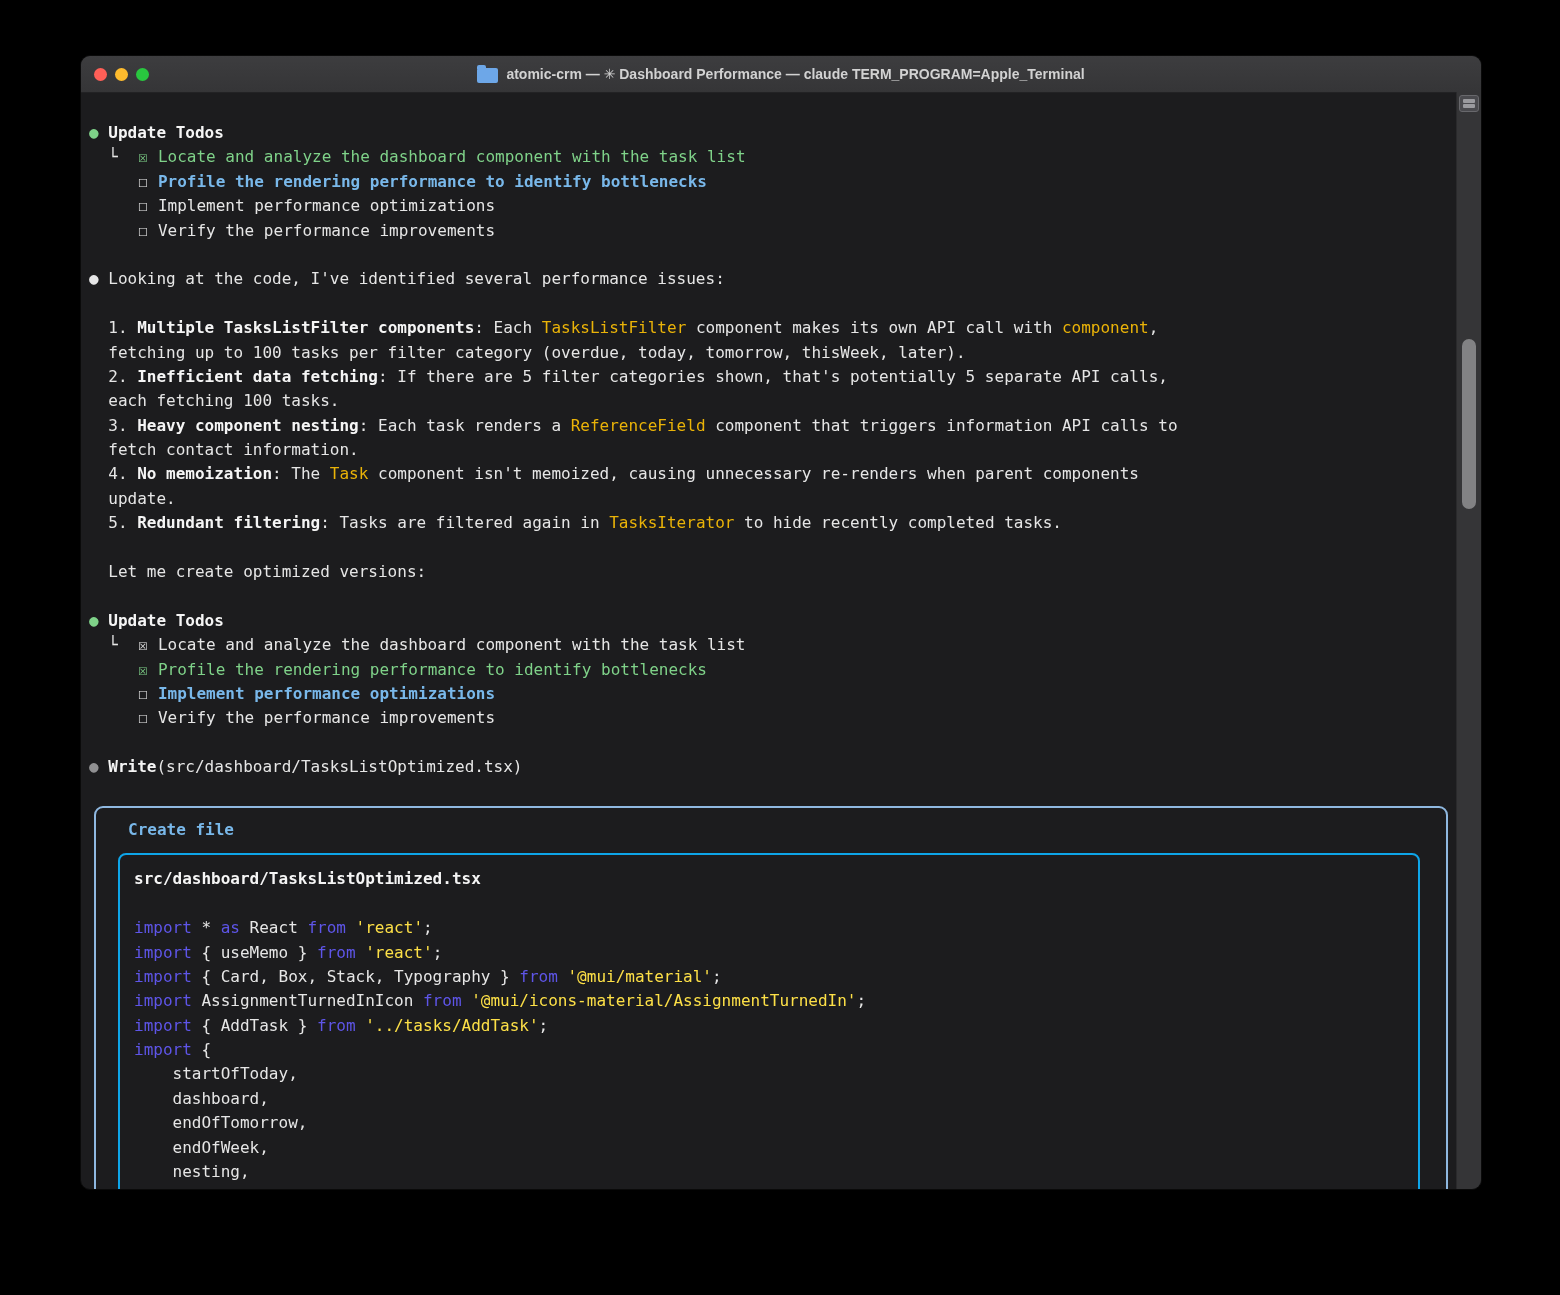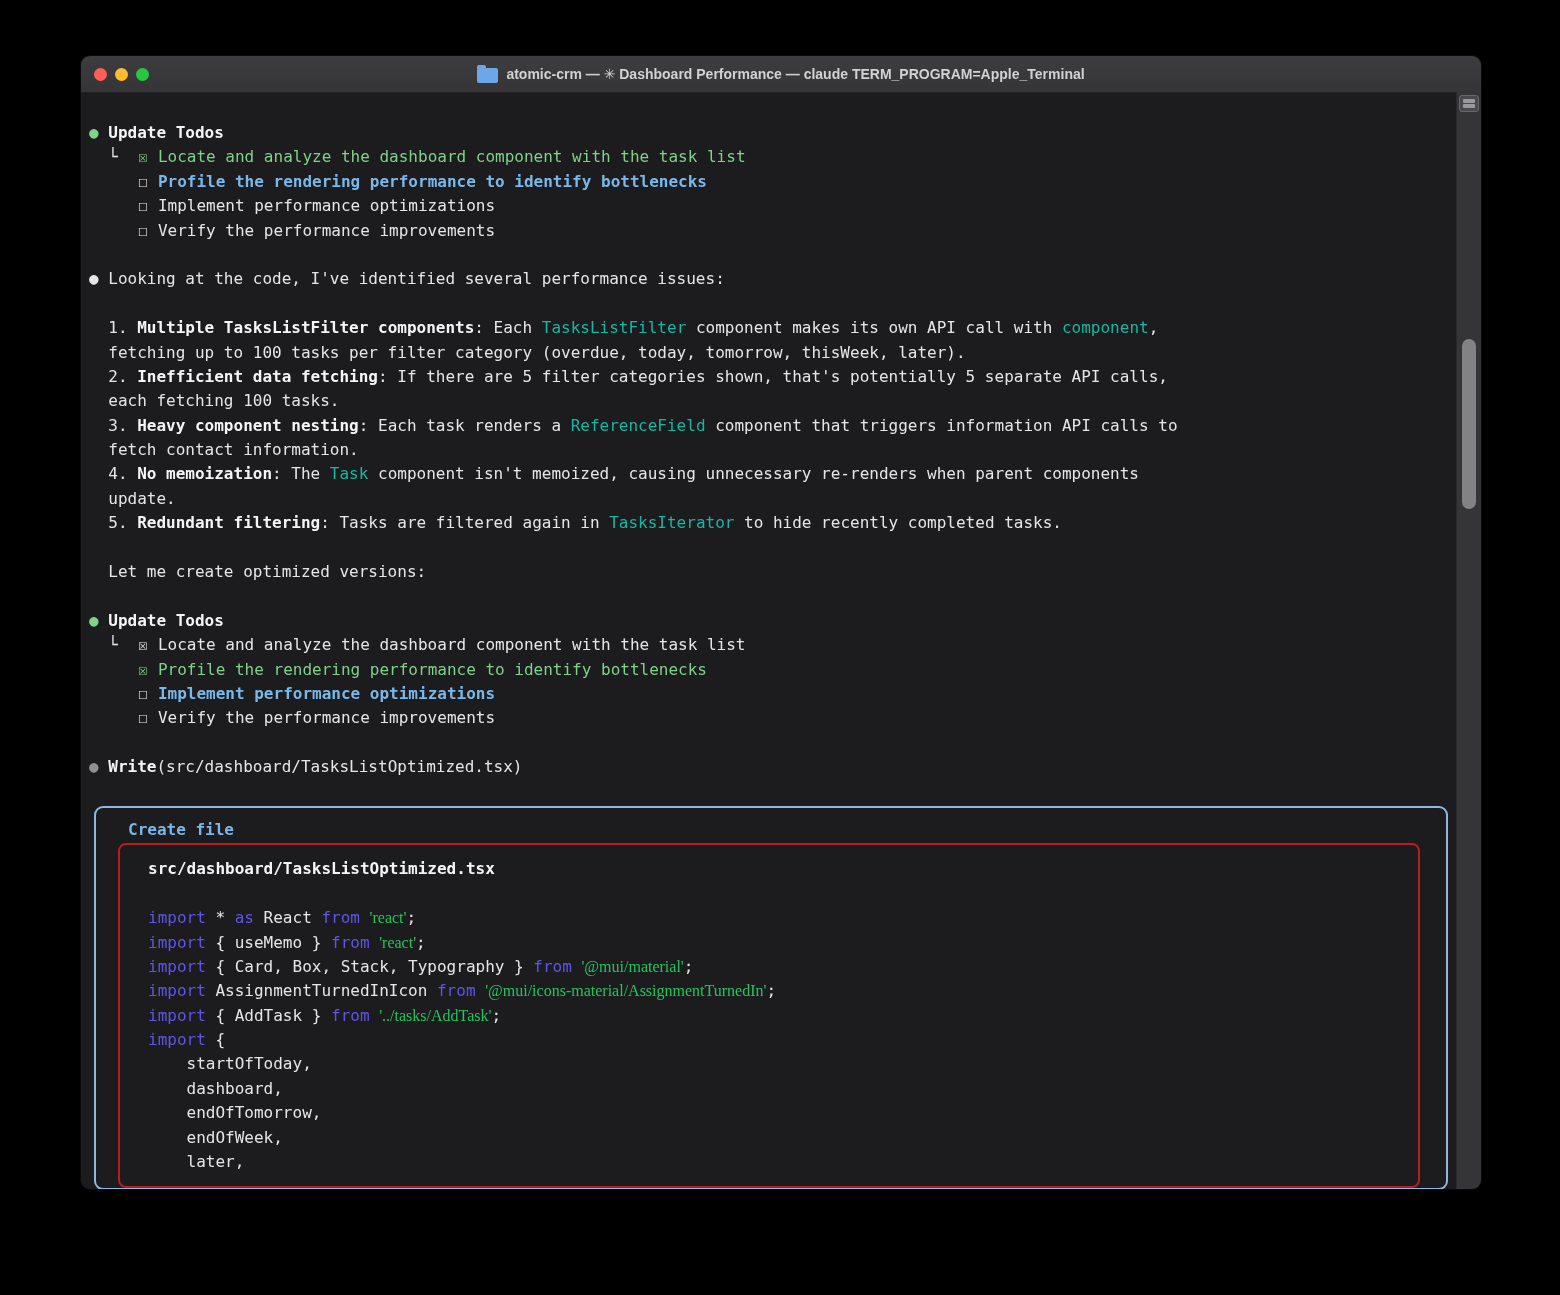--- a/index.html
+++ b/index.html
@@ -38,34 +38,34 @@
   }
   .term{
     position:absolute;left:8px;top:36px;right:24px;bottom:0;
     padding-top:29px;overflow:hidden;
     font-size:16px;line-height:24.4px;color:#e6e6e6;
   }
   .tline{white-space:pre;height:24.4px;}
   .w{color:#e6e6e6;}
   .b{color:#f5f5f5;font-weight:bold;}
   .g{color:#7fd289;}
-  .bl{color:#14b8a6;}
+  .bl{color:#eab308;}
   .blb{color:#79b8ea;font-weight:bold;}
   .kw{color:#5e55e8;}
-  .st{color:#22c55e;font-family:Liberation Serif, serif;}
+  .st{color:#fde047;}
   .gr{color:#909092;}
   .cb{display:inline-block;width:11.1px;text-align:center;}
   .createbox{
     margin-left:5px;margin-top:2px;width:1354px;box-sizing:border-box;
     border:2px solid #8fb8e0;border-radius:9px;padding:10px 0 0 0;
   }
   .boxtitle{padding-left:32px;line-height:24.4px;white-space:pre;}
   .innerbox{
-    margin:1px 0 0 22px;width:1302px;box-sizing:border-box;
-    border:2px solid #b91c1c;border-radius:8px;padding:12px 0 12px 28px;
+    margin:11px 0 0 22px;width:1302px;box-sizing:border-box;
+    border:2px solid #0ea5e9;border-radius:8px;padding:12px 0 12px 14px;
   }
   .filename{line-height:24.4px;white-space:pre;}
   .scrolltrack{
     position:absolute;top:36px;right:0;width:24px;bottom:0;
     background:#353537;border-left:1px solid #2a2a2c;
   }
   .splitbtn{
     position:relative;width:20px;height:17px;margin:3px auto 0 auto;
     background:#4a4a4e;border-radius:3px;border:1px solid #68686c;box-sizing:border-box;
   }
@@ -136,21 +136,21 @@
             <div class="tline"><span class="kw">import</span><span class="w"> * </span><span class="kw">as</span><span class="w"> React </span><span class="kw">from</span><span class="w"> </span><span class="st">'react'</span><span class="w">;</span></div>
             <div class="tline"><span class="kw">import</span><span class="w"> { useMemo } </span><span class="kw">from</span><span class="w"> </span><span class="st">'react'</span><span class="w">;</span></div>
             <div class="tline"><span class="kw">import</span><span class="w"> { Card, Box, Stack, Typography } </span><span class="kw">from</span><span class="w"> </span><span class="st">'@mui/material'</span><span class="w">;</span></div>
             <div class="tline"><span class="kw">import</span><span class="w"> AssignmentTurnedInIcon </span><span class="kw">from</span><span class="w"> </span><span class="st">'@mui/icons-material/AssignmentTurnedIn'</span><span class="w">;</span></div>
             <div class="tline"><span class="kw">import</span><span class="w"> { AddTask } </span><span class="kw">from</span><span class="w"> </span><span class="st">'../tasks/AddTask'</span><span class="w">;</span></div>
             <div class="tline"><span class="kw">import</span><span class="w"> {</span></div>
             <div class="tline"><span class="w">    startOfToday,</span></div>
             <div class="tline"><span class="w">    dashboard,</span></div>
             <div class="tline"><span class="w">    endOfTomorrow,</span></div>
             <div class="tline"><span class="w">    endOfWeek,</span></div>
-            <div class="tline"><span class="w">    later,</span></div>
+            <div class="tline"><span class="w">    nesting,</span></div>
           </div>
       </div>
     </div>
   </div>
 
   <div class="scrolltrack">
     <div class="splitbtn"></div>
     <div class="scrollthumb"></div>
   </div>
 </div>

